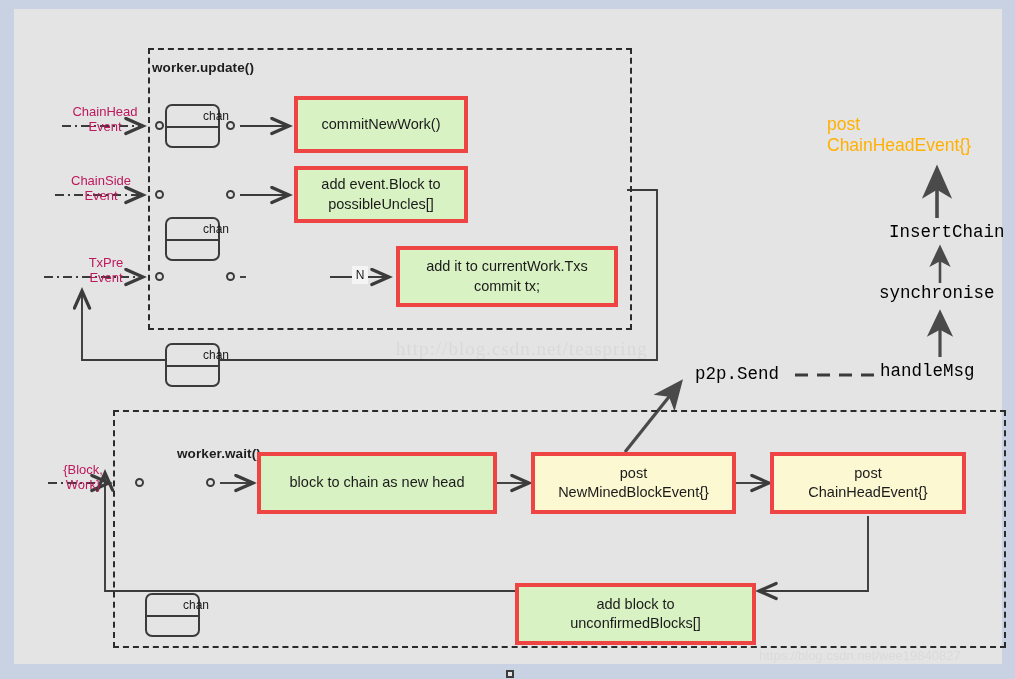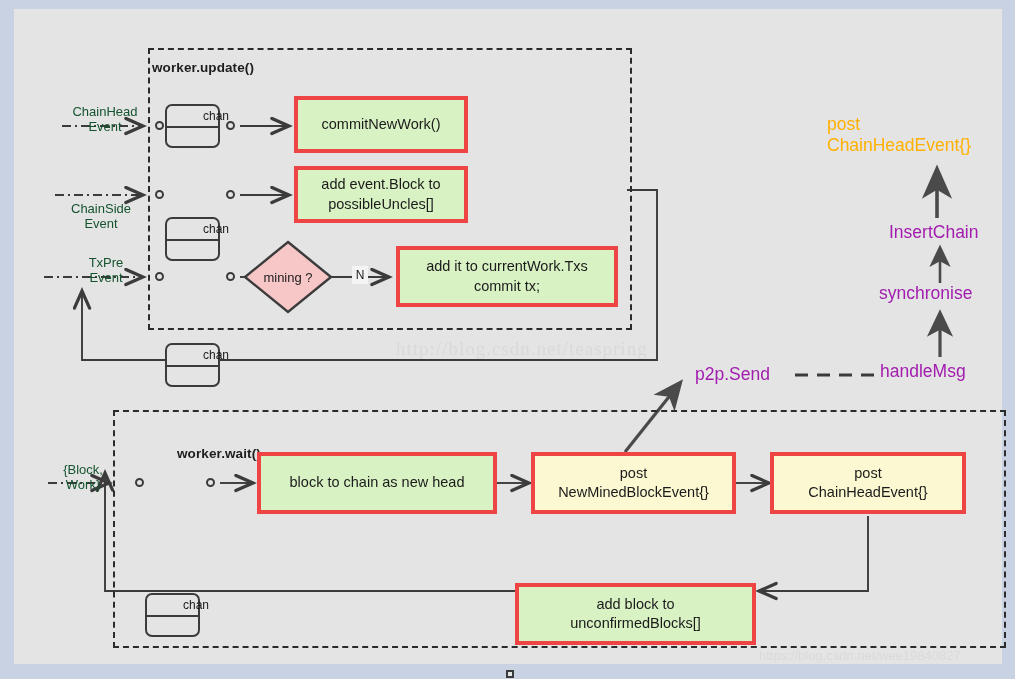--- a/index.html
+++ b/index.html
@@ -26,24 +26,24 @@
       border-bottom:2px solid #3b3b3b;display:flex;align-items:center;justify-content:center;
       font-size:12px;color:#1b1b1b;padding-left:47px;}
   .port{position:absolute;width:9px;height:9px;border-radius:50%;background:#e4e4e4;border:2px solid #3b3b3b;box-sizing:border-box;}
 
   
   .diamond-wrap{position:absolute;}
   .diamond-wrap .dtxt{position:absolute;left:0;top:0;width:100%;height:100%;
       display:flex;align-items:center;justify-content:center;font-size:13px;color:#1b1b1b;}
 
   
-  .tlabel{position:absolute;font-size:13px;color:#14532d;text-align:center;line-height:1.15;white-space:nowrap;}
+  .tlabel{position:absolute;font-size:13px;color:#be185d;text-align:center;line-height:1.15;white-space:nowrap;}
   .rtext{position:absolute;font-size:17.5px;line-height:1.22;white-space:nowrap;}
   .rtext.orange{color:#ffb000;}
-  .rtext.blue{color:#a21caf;}
+  .rtext.blue{color:#000000;font-family:Liberation Mono, monospace;}
 
   .wm{position:absolute;white-space:nowrap;color:#d9d9d9;}
   .wm1{font-family:"Liberation Serif",serif;font-size:19px;letter-spacing:1px;margin-left:28px;}
   .wm2{font-family:"Liberation Sans",sans-serif;font-size:13px;color:#dadada;}
 
   svg.layer{position:absolute;left:0;top:0;width:1015px;height:679px;pointer-events:none;}
 </style>
 </head>
 <body>
 
@@ -110,21 +110,21 @@
   <div class="abs group" style="left:148px;top:48px;width:484px;height:282px;"></div>
   <div class="group-label" style="left:152px;top:60px;">worker.update()</div>
 
   <div class="abs group" style="left:113px;top:410px;width:893px;height:238px;"></div>
   <div class="group-label" style="left:132px;top:446px;margin-left:45px;">worker.wait()</div>
 
   <div class="tlabel" style="left:62px;top:105px;width:86px;">
     <span>ChainHead</span><br>
     <span>Event</span>
   </div>
-  <div class="tlabel" style="left:58px;top:174px;width:86px;margin-top:28px;">
+  <div class="tlabel" style="left:58px;top:174px;width:86px;">
     <span>ChainSide</span><br>
     <span>Event</span>
   </div>
   <div class="tlabel" style="left:68px;top:256px;width:76px;">
     <span>TxPre</span><br>
     <span>Event</span>
   </div>
   <div class="tlabel" style="left:52px;top:463px;width:62px;">
     <span>{Block,</span><br>
     <span>Work}</span>
@@ -167,26 +167,20 @@
     </div>
   </div>
 
   <div class="abs box green" style="left:396px;top:246px;width:222px;height:61px;">
     <div>
       <div>add it to currentWork.Txs</div>
       <div>commit tx;</div>
     </div>
   </div>
 
-  <div class="diamond-wrap" style="left:243px;top:240px;width:90px;height:74px;">
-    <svg width="90" height="74" viewBox="0 0 90 74">
-      <polygon points="45,2 88,37 45,72 2,37" fill="#f7c6c7" stroke="#3b3b3b" stroke-width="2.4"></polygon>
-    </svg>
-    <div class="dtxt">mining ?</div>
-  </div>
   <div class="abs" style="left:352px;top:266px;width:16px;height:18px;background:#f4f4f4;display:flex;align-items:center;justify-content:center;font-size:12px;color:#1b1b1b;">
     <span>N</span>
   </div>
 
   <div class="abs box green" style="left:257px;top:452px;width:240px;height:62px;">
     <div>
       <div>block to chain as new head</div>
     </div>
   </div>
 

